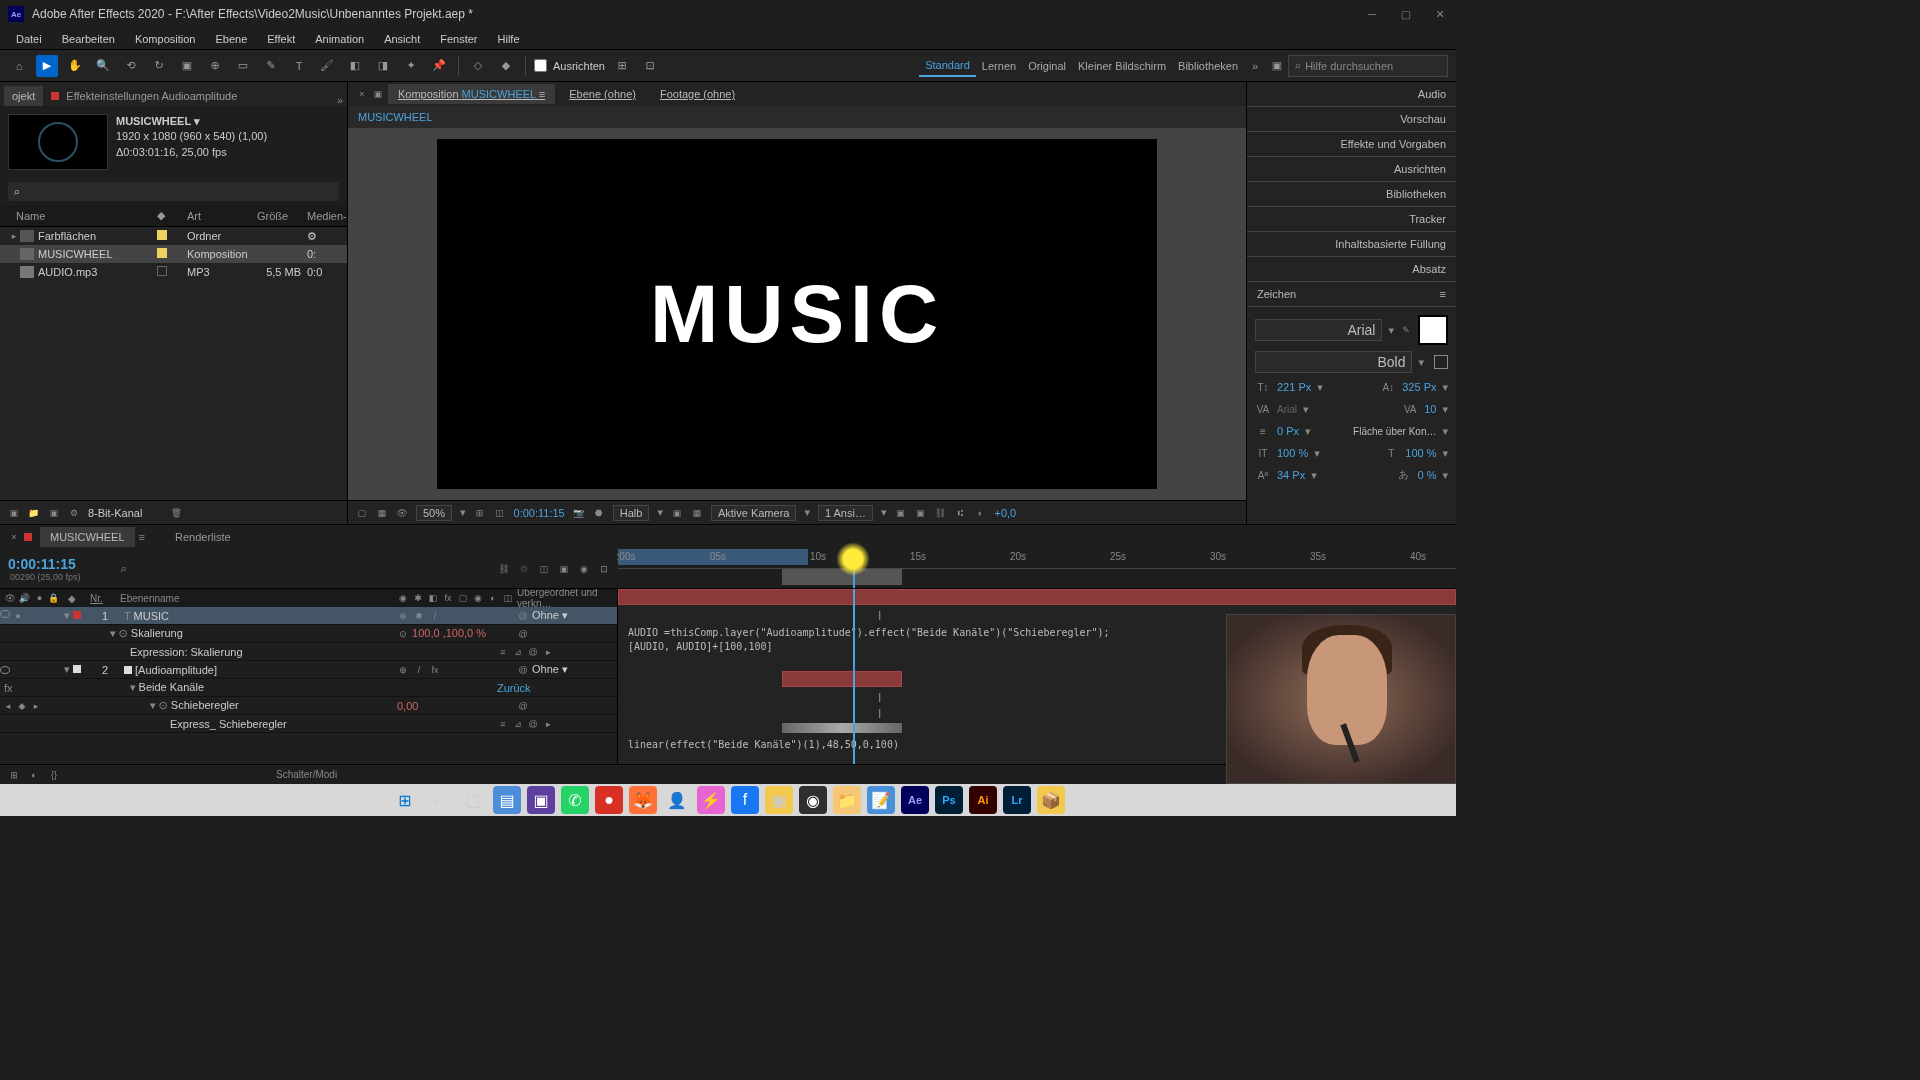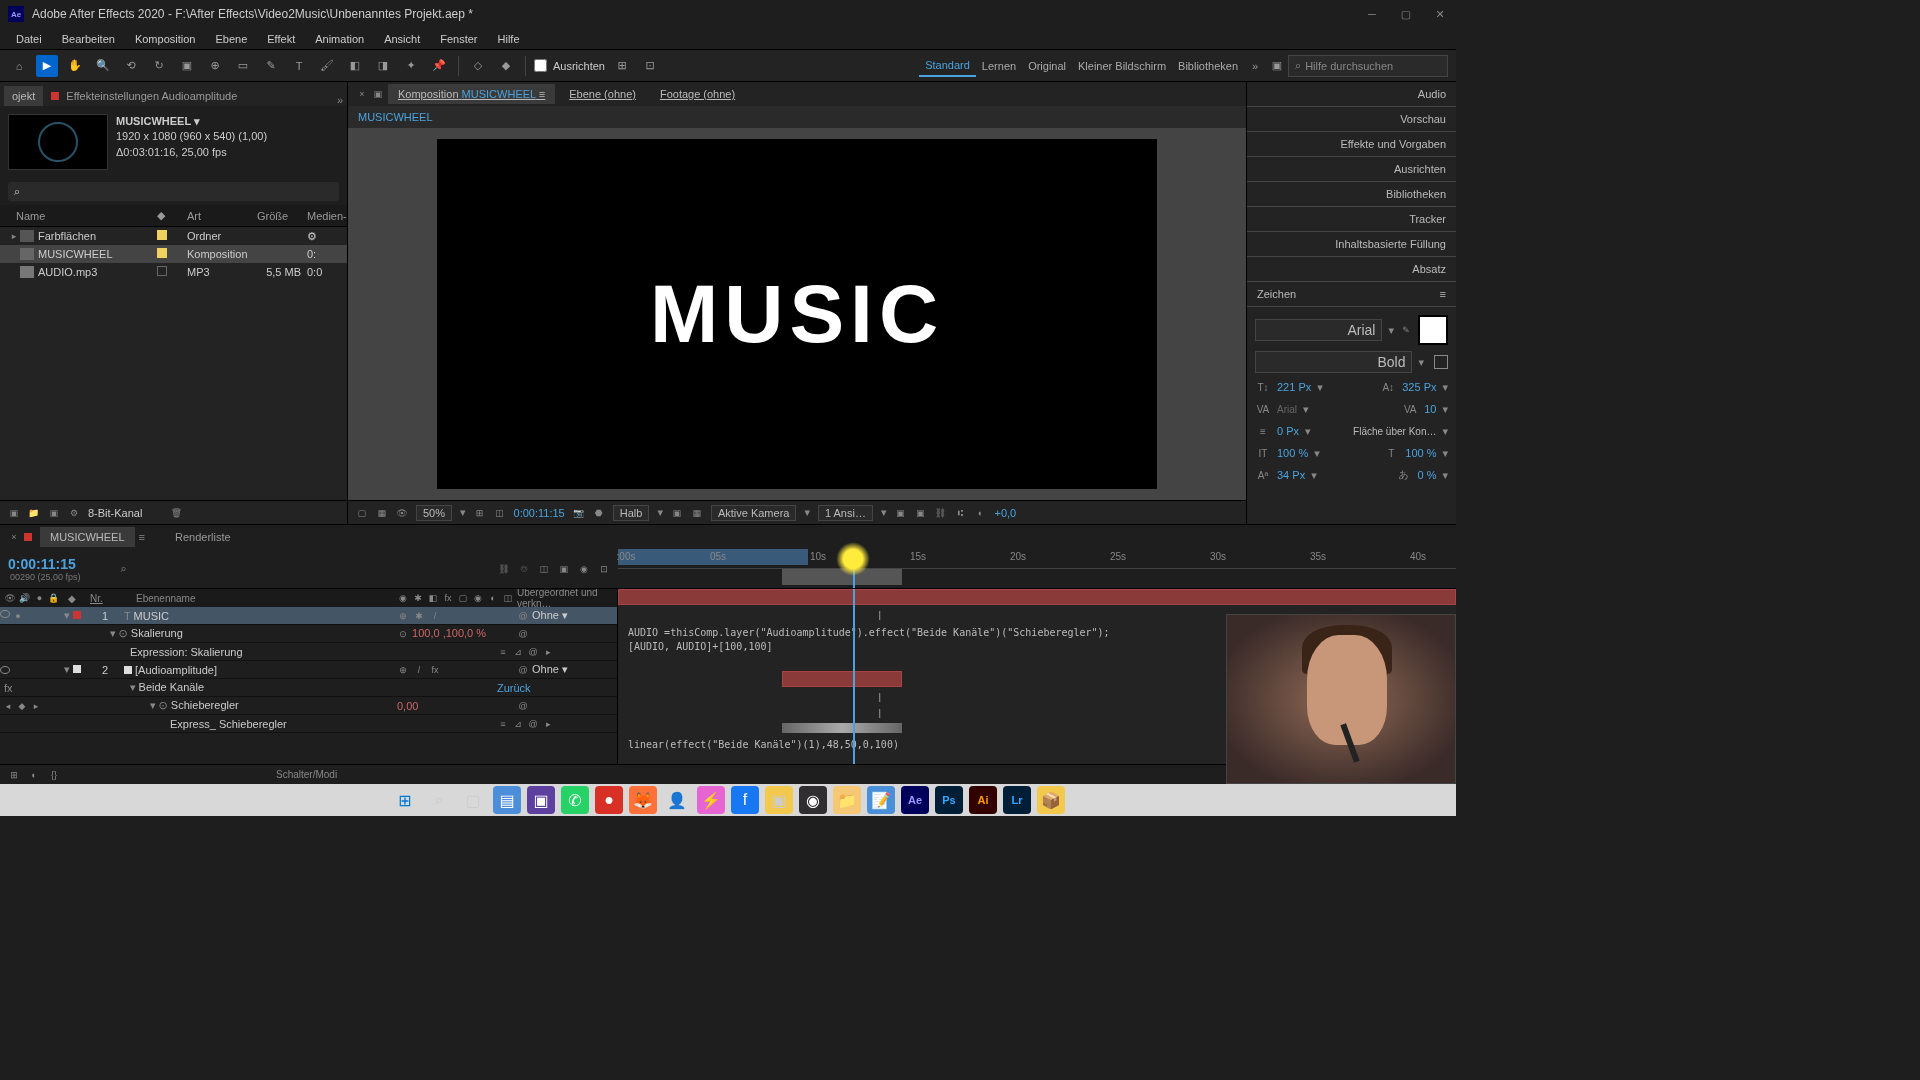--- a/index.html
+++ b/index.html
@@ -440,21 +440,21 @@
   <div class="tl-body">
     <div class="tl-left">
       <div class="tl-col-header">
         <div style="width:60px;display:flex;gap:3px;padding-left:4px;">
           <span class="sm-icon">👁</span>
           <span class="sm-icon">🔊</span>
           <span class="sm-icon">●</span>
           <span class="sm-icon">🔒</span>
         </div>
         <div style="width:30px;padding-left:8px;">◆</div>
-        <div style="width:46px;text-decoration:underline;">Nr.</div>
+        <div style="width:30px;text-decoration:underline;">Nr.</div>
         <div style="flex:1;">Ebenenname</div>
         <div style="width:120px;display:flex;gap:3px;">
           <span class="sm-icon">◉</span>
           <span class="sm-icon">✱</span>
           <span class="sm-icon">◧</span>
           <span class="sm-icon">fx</span>
           <span class="sm-icon">▢</span>
           <span class="sm-icon">◉</span>
           <span class="sm-icon">◐</span>
           <span class="sm-icon">◫</span>

